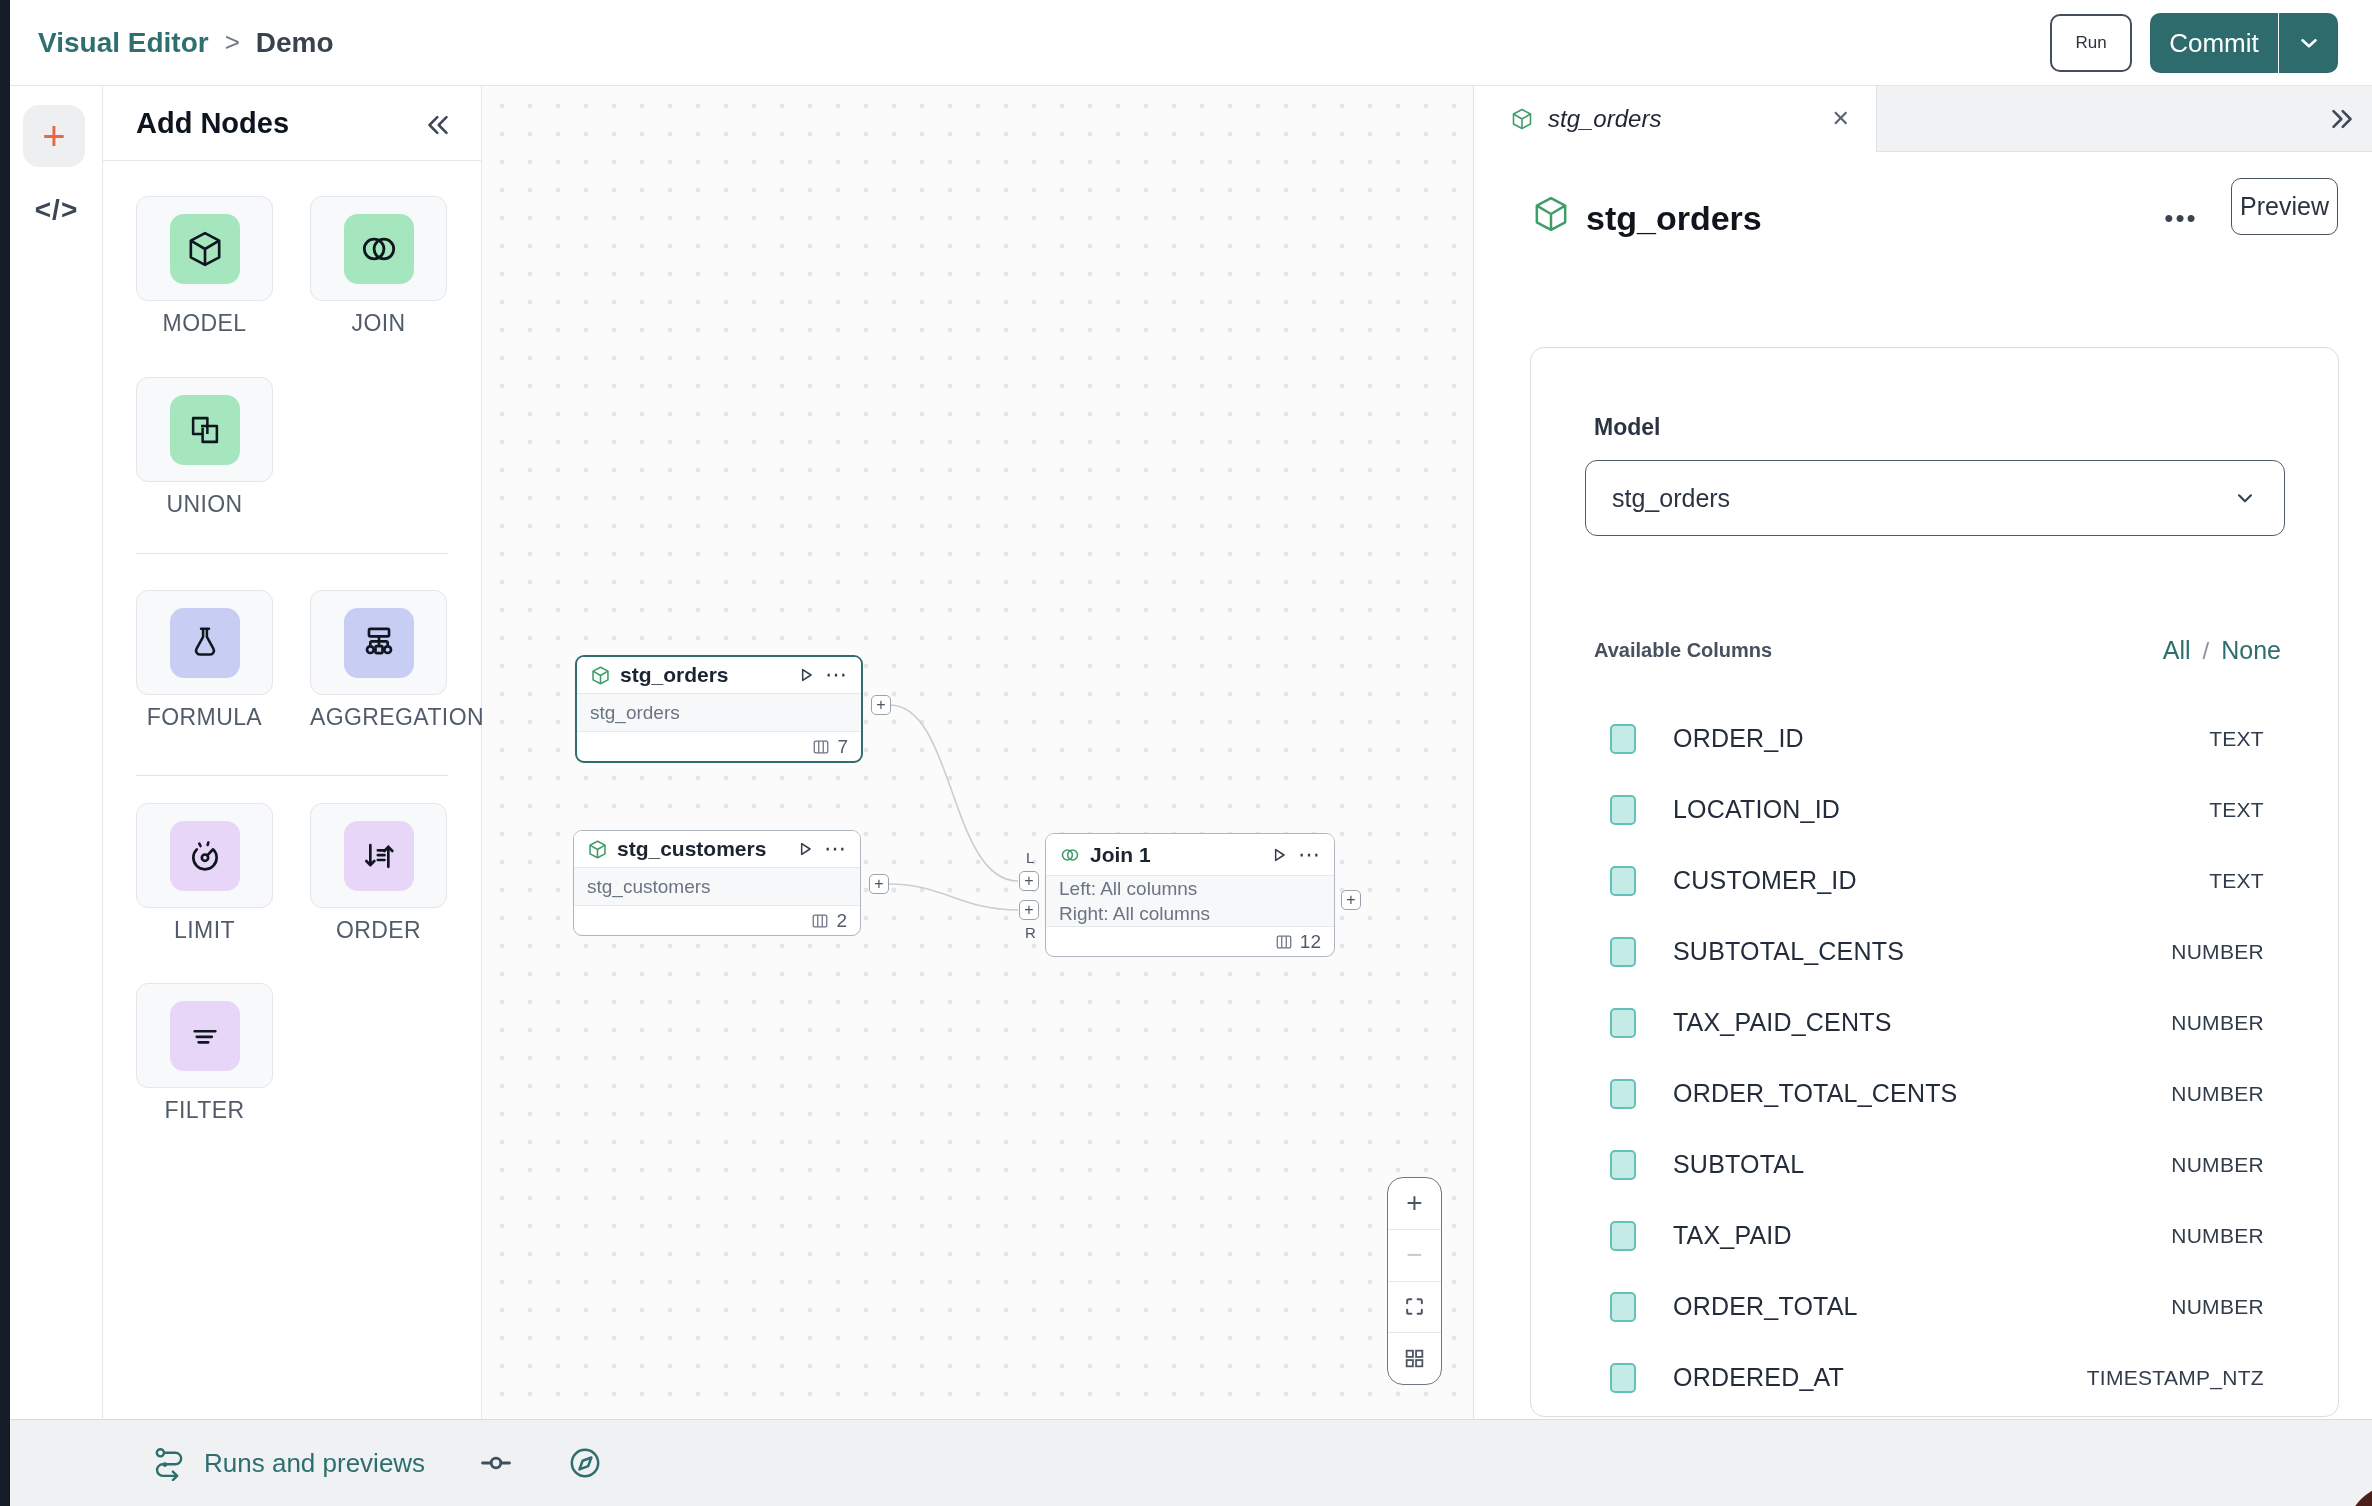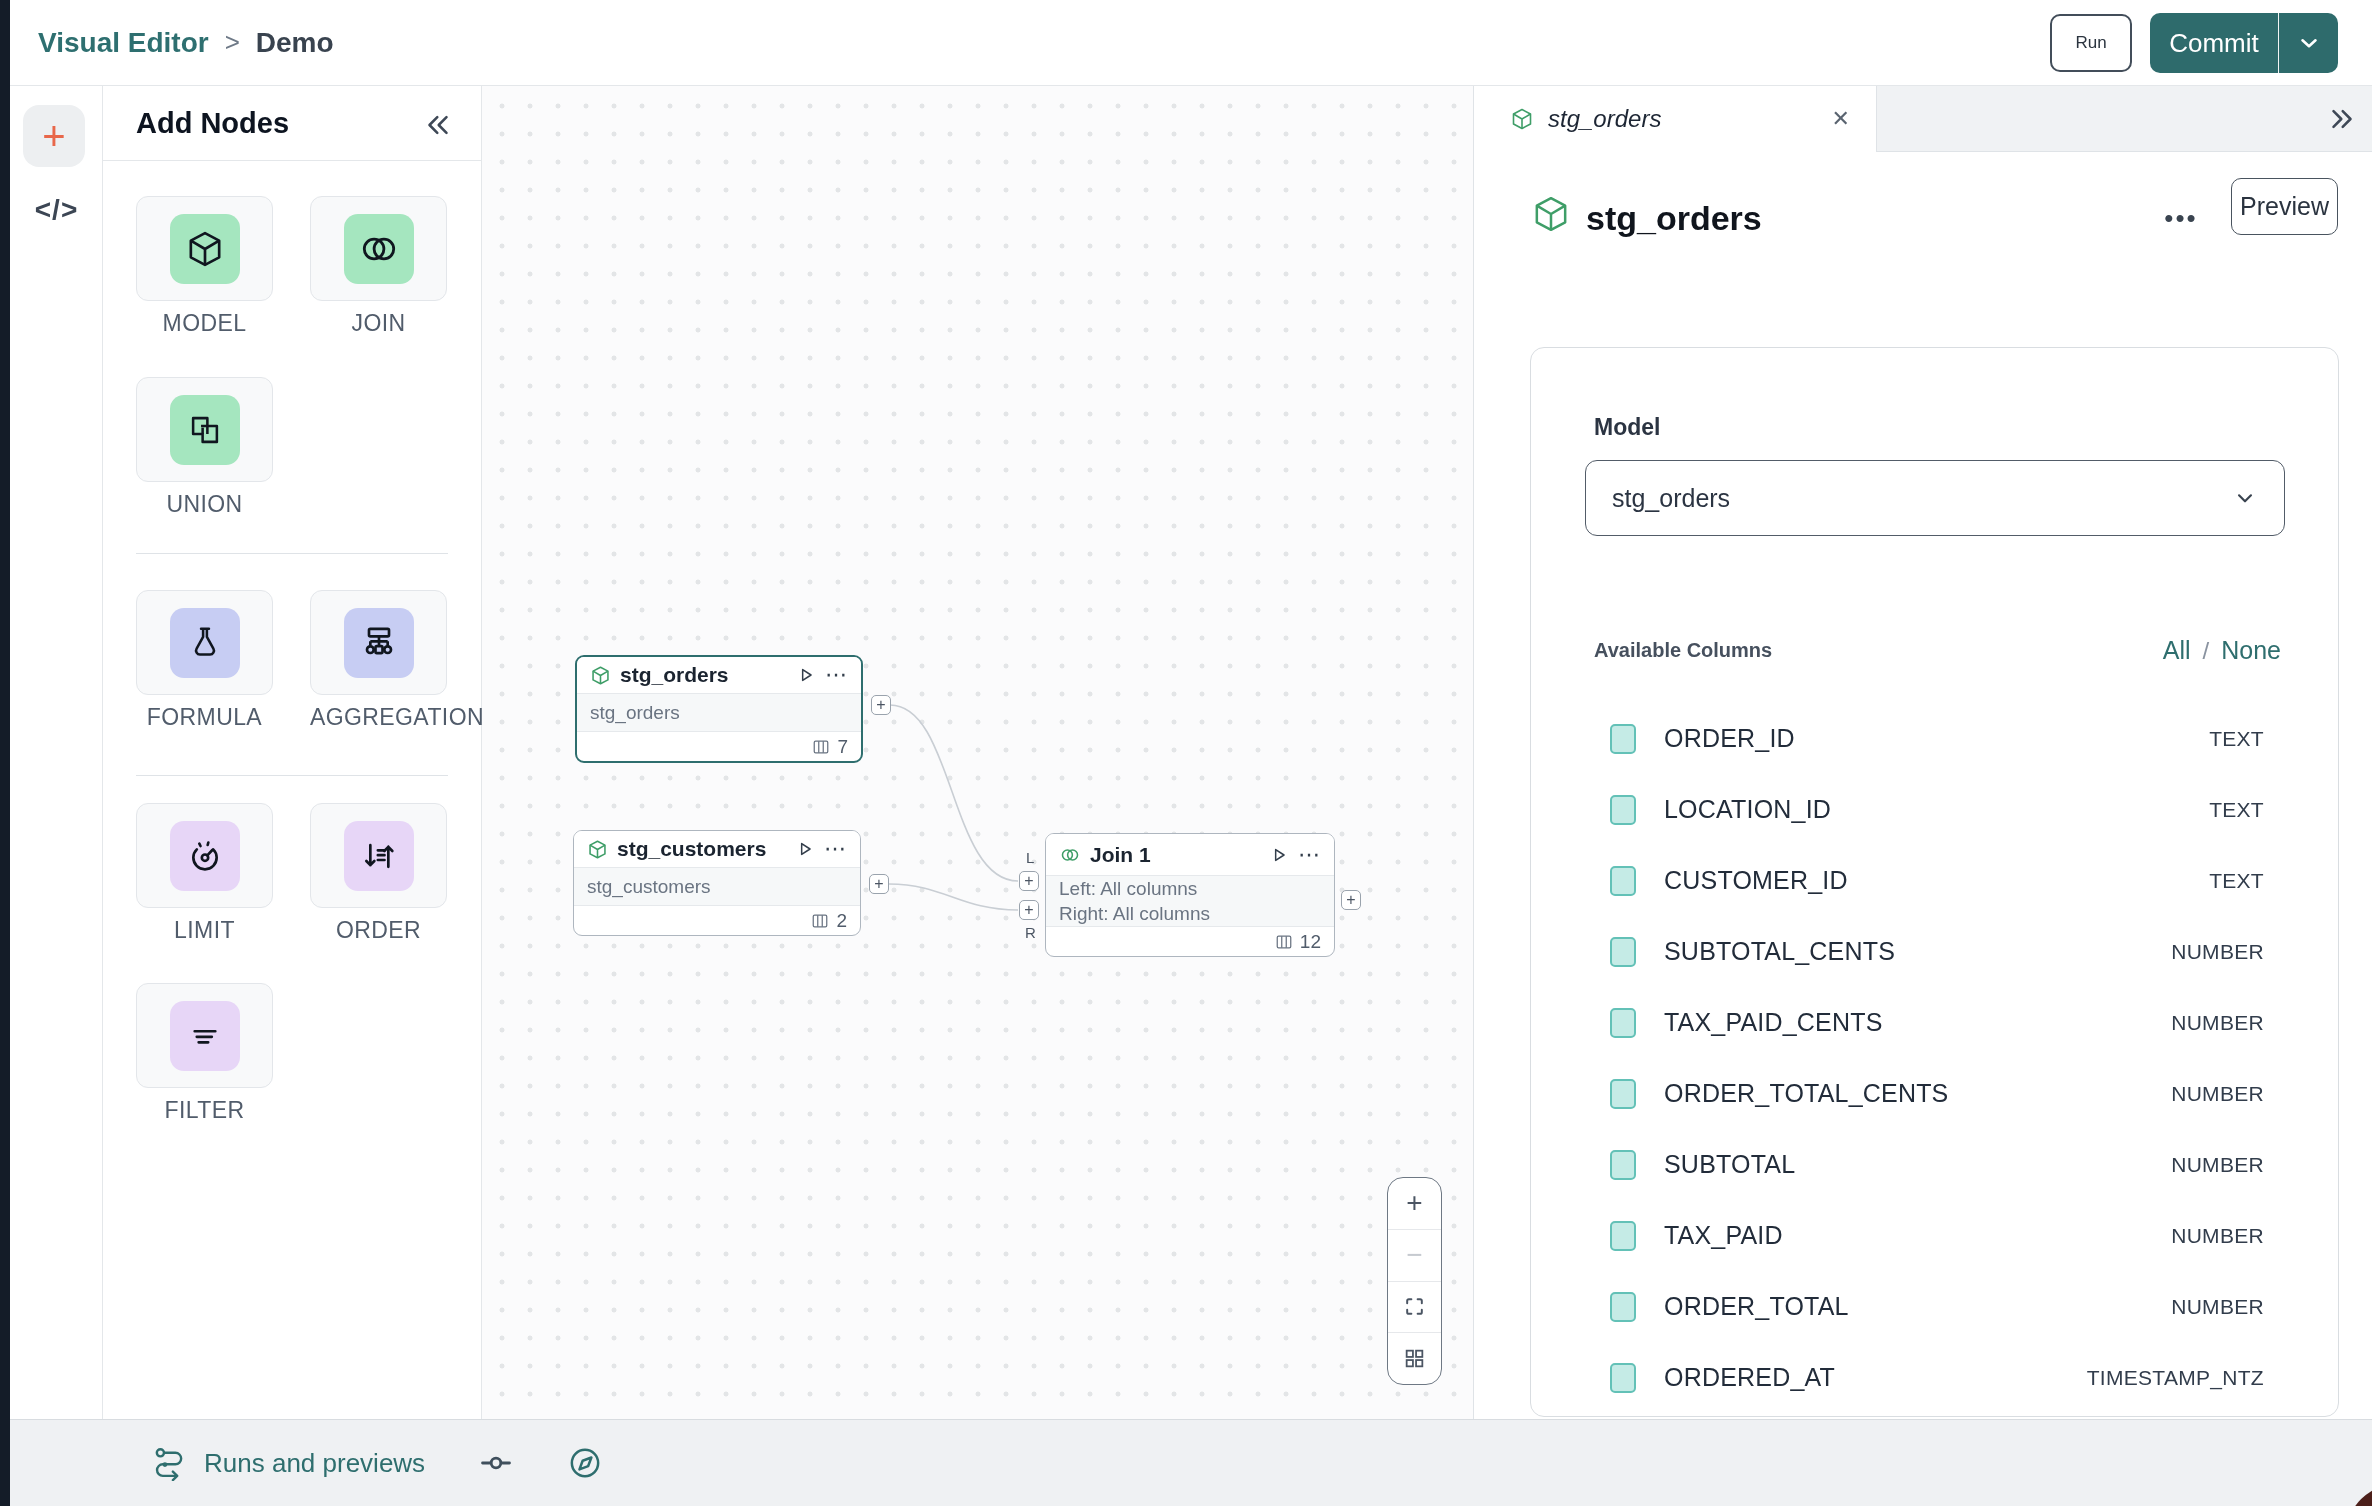--- a/index.html
+++ b/index.html
@@ -81,21 +81,21 @@
   .model-label { position:absolute; left:63px; top:66px; font-size:23px; font-weight:700; color:#2b3442; }
   .model-select { position:absolute; left:54px; top:112px; width:700px; height:76px; border:1.5px solid #525c68; border-radius:12px; display:flex; align-items:center; padding:0 26px; font-size:25px; color:#2b3442; cursor:pointer; }
   .model-value { flex:1; }
 
   .cols-head { position:absolute; left:63px; top:288px; width:687px; display:flex; align-items:center; }
   .cols-title { font-size:20px; font-weight:700; color:#46505e; flex:1; }
   .link-teal { color:#2e6e6e; font-size:25px; cursor:pointer; }
   .link-slash { color:#8a93a0; font-size:24px; margin:0 12px; }
 
   .col-list { position:absolute; left:0; top:355px; width:809px; }
-  .col-row { height:71px; display:flex; align-items:center; padding:0 76px 0 79px; }
+  .col-row { height:71px; display:flex; align-items:center; padding:0 76px 0 79px;gap:9px; }
   .col-check { width:26px; height:30px; border-radius:5px; background:#c5ebe6; border:2px solid #63c1b7; cursor:pointer; flex:none; }
   .col-name { margin-left:28px; font-size:25px; color:#222c3a; letter-spacing:0.2px; }
   .col-type { margin-left:auto; font-size:21px; color:#323d4c; letter-spacing:0.3px; }
 
   
   .bottombar { position:absolute; left:10px; top:1419px; width:2362px; height:87px; background:#eff1f3; border-top:1px solid #d8dce0; z-index:6; display:flex; align-items:center; }
   .bb-runs { display:flex; align-items:center; gap:16px; margin-left:142px; cursor:pointer; }
   .bb-runs-label { color:#2e6e6e; font-size:26px; }
   .bb-icon { margin-left:54px; cursor:pointer; display:flex; align-items:center; }
   .chat-bubble { position:absolute; left:2345px; top:1483px; width:110px; height:110px; border-radius:50%; background:#4c1f1a; z-index:40; cursor:pointer; }

